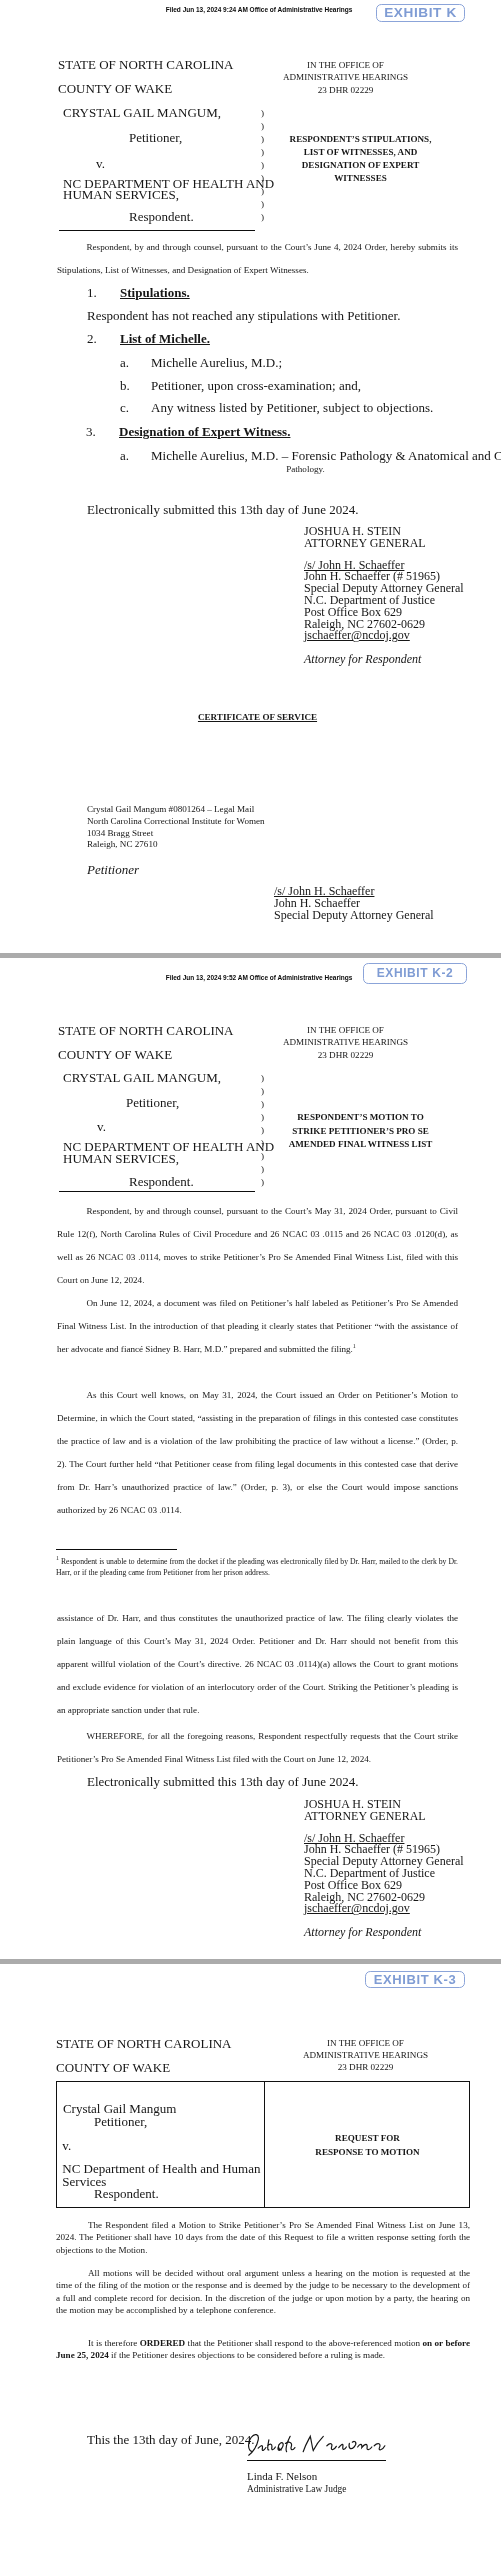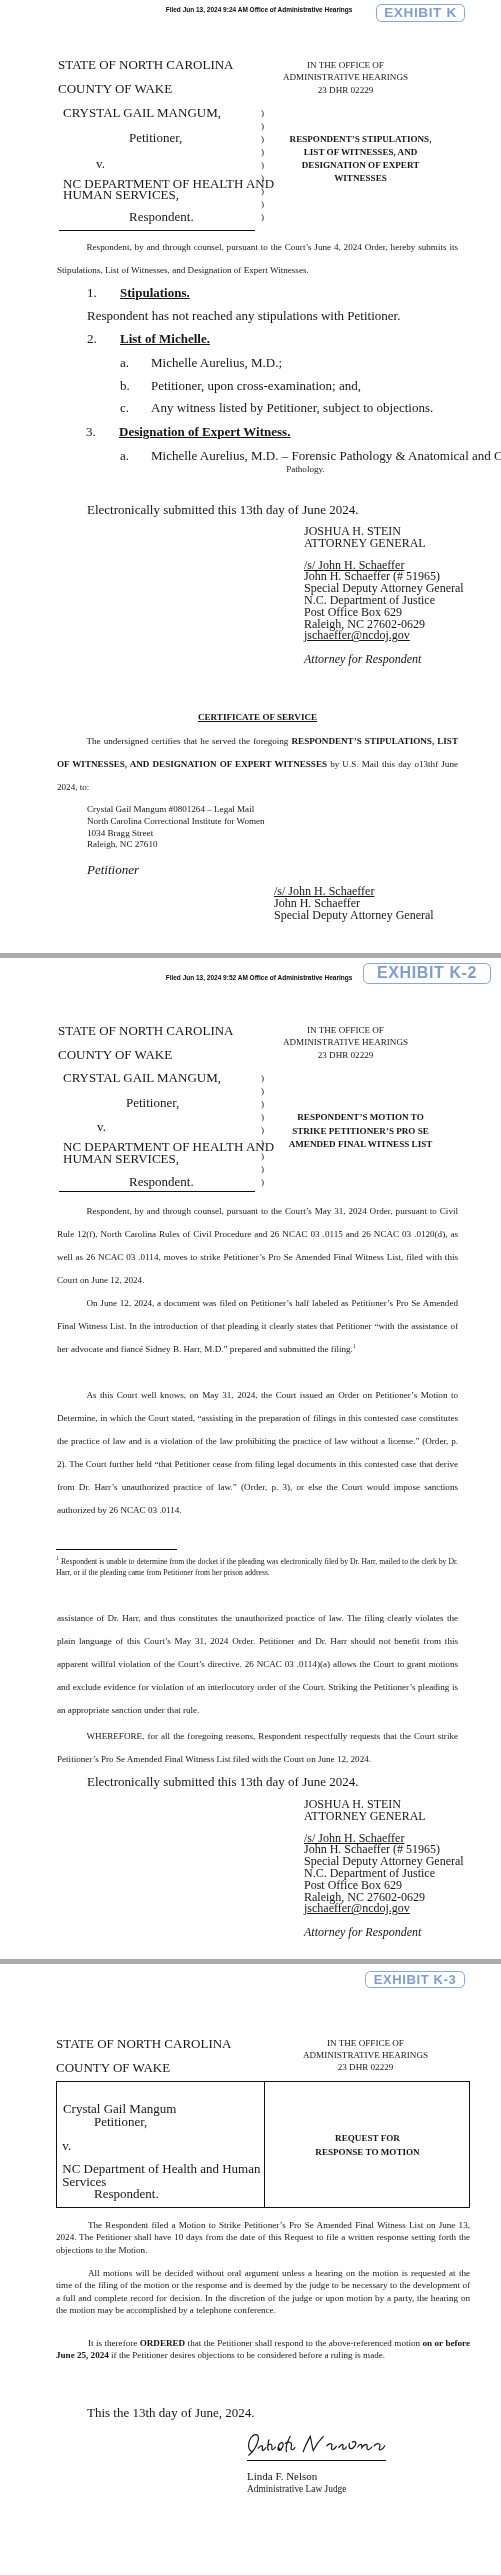--- a/index.html
+++ b/index.html
@@ -93,39 +93,38 @@
       <div>John H. Schaeffer (# 51965)</div>
       <div>Special Deputy Attorney General</div>
       <div>N.C. Department of Justice</div>
       <div>Post Office Box 629</div>
       <div>Raleigh, NC  27602-0629</div>
       <div class="u">jschaeffer@ncdoj.gov</div>
       <div class="i" style="margin-top:11.8px">Attorney for Respondent</div>
     </div>
 
     <div class="s ctr" style="top:712px;left:57px;width:401px;font-size:9.1px"><span class="b u">CERTIFICATE OF SERVICE</span></div>
-    <div class="body ind" style="top:730px;left:57px;width:401px"><span>The undersigned certifies that he served the foregoing </span><span class="b">RESPONDENT’S STIPULATIONS, LIST OF WITNESSES, AND DESIGNATION OF EXPERT WITNESSES</span><span> by U.S. Mail this day o13thf June 2024, to:</span></div>
     <div class="s pre" style="top:804px;left:87px;font-size:9.1px;line-height:11.8px">Crystal Gail Mangum #0801264 – Legal Mail
 North Carolina Correctional Institute for Women
 1034 Bragg Street
 Raleigh, NC 27610</div>
     <div class="ln i" style="top:864px;left:87px">Petitioner</div>
 
     <div class="sigblock" style="top:886px;left:274px">
       <div class="u">/s/ John H. Schaeffer</div>
       <div>John H. Schaeffer</div>
       <div>Special Deputy Attorney General</div>
     </div>
   </section>
 
   <div class="divider" style="top:953px"></div>
 
   <section class="doc" style="top:959px;height:999px">
     <div class="s stamp ctr" style="top:15.3px;left:35px;width:448px">Filed Jun 13, 2024 9:52 AM Office of Administrative Hearings</div>
-    <div class="s badge" style="top:3.5px;left:363px;width:128px;height:21px;font-size:16px">
+    <div class="s badge" style="top:3.5px;left:363px;width:104px;height:21px;font-size:12px">
       <span>EXHIBIT K-2</span>
     </div>
 
     <div class="ln" style="top:66px;left:58px">STATE OF NORTH CAROLINA</div>
     <div class="ln" style="top:90px;left:58px">COUNTY OF WAKE</div>
     <div class="s pre ctr cap" style="top:65px;left:260px;width:171px;line-height:12.4px">IN THE OFFICE OF
 ADMINISTRATIVE HEARINGS
 23 DHR 02229</div>
 
     <div class="ln" style="top:113px;left:63px">CRYSTAL GAIL MANGUM,</div>
@@ -196,21 +195,21 @@
       <div class="ln" style="top:94px;left:5.3px">Services</div>
       <div class="ln" style="top:106px;left:37px">Respondent.</div>
       <div class="s pre ctr cap b" style="top:50px;left:208px;width:205px;line-height:13.6px">REQUEST FOR
 RESPONSE TO MOTION</div>
     </div>
 
     <div class="body3 ind3" style="top:255px;left:56px;width:414px">The Respondent filed a Motion to Strike Petitioner’s Pro Se Amended Final Witness List on June 13, 2024.  The Petitioner shall have 10 days from the date of this Request to file a written response setting forth the objections to the Motion.</div>
     <div class="body3 ind3" style="top:303px;left:56px;width:414px">All motions will be decided without oral argument unless a hearing on the motion is requested at the time of the filing of the motion or the response and is deemed by the judge to be necessary to the development of a full and complete record for decision.  In the discretion of the judge or upon motion by a party, the hearing on the motion may be accomplished by a telephone conference.</div>
     <div class="body3 ind3" style="top:373px;left:56px;width:414px"><span>It is therefore </span><span class="b">ORDERED</span><span> that the Petitioner shall respond to the above-referenced motion </span><span class="b">on or before June 25, 2024</span><span> if the Petitioner desires objections to be considered before a ruling is made.</span></div>
 
-    <div class="ln" style="top:443px;left:87px">This the 13th day of June, 2024.</div>
+    <div class="ln" style="top:470px;left:87px">This the 13th day of June, 2024.</div>
 
     <div class="s" style="top:464px;left:244px;width:145px;height:32px">
       <svg viewBox="0 0 245 54" width="145" height="32">
         <path d="M14 40 C6 38 6 24 12 16 C18 8 26 10 24 20 C22 31 14 42 8 46 M24 34 C30 28 32 28 31 35 C30 40 34 38 37 33 M42 20 C40 30 39 38 42 37 M40 30 C44 26 48 26 47 33 C46 38 50 38 53 32 M58 32 C56 38 60 40 64 34 C68 28 66 22 61 26 C57 29 57 36 63 37 M78 14 C72 26 70 36 72 40 M70 26 C76 22 82 24 80 31 C78 37 82 39 86 33" stroke="#161616" stroke-width="2" fill="none" stroke-linecap="round"></path>
         <path d="M100 40 C104 28 110 18 112 14 C114 22 115 32 117 38 C122 28 130 18 134 14 M140 30 C146 24 150 26 148 32 C146 38 152 38 156 31 M160 33 C166 26 168 26 167 32 C166 38 170 37 173 32 M178 26 C176 34 180 38 186 32 C192 26 188 20 183 24 M192 32 C196 26 200 26 199 33 C205 26 209 26 208 33 C207 38 212 38 216 32 M220 30 C226 24 232 26 229 33 C226 39 234 38 238 30" stroke="#161616" stroke-width="2" fill="none" stroke-linecap="round"></path>
       </svg>
     </div>
     <div class="rule" style="top:496px;left:247px;width:139px"></div>
     <div class="ln" style="top:507px;left:247px;font-size:11px">Linda F. Nelson</div>
     <div class="ln" style="top:520px;left:247px;font-size:9.4px">Administrative Law Judge</div>

